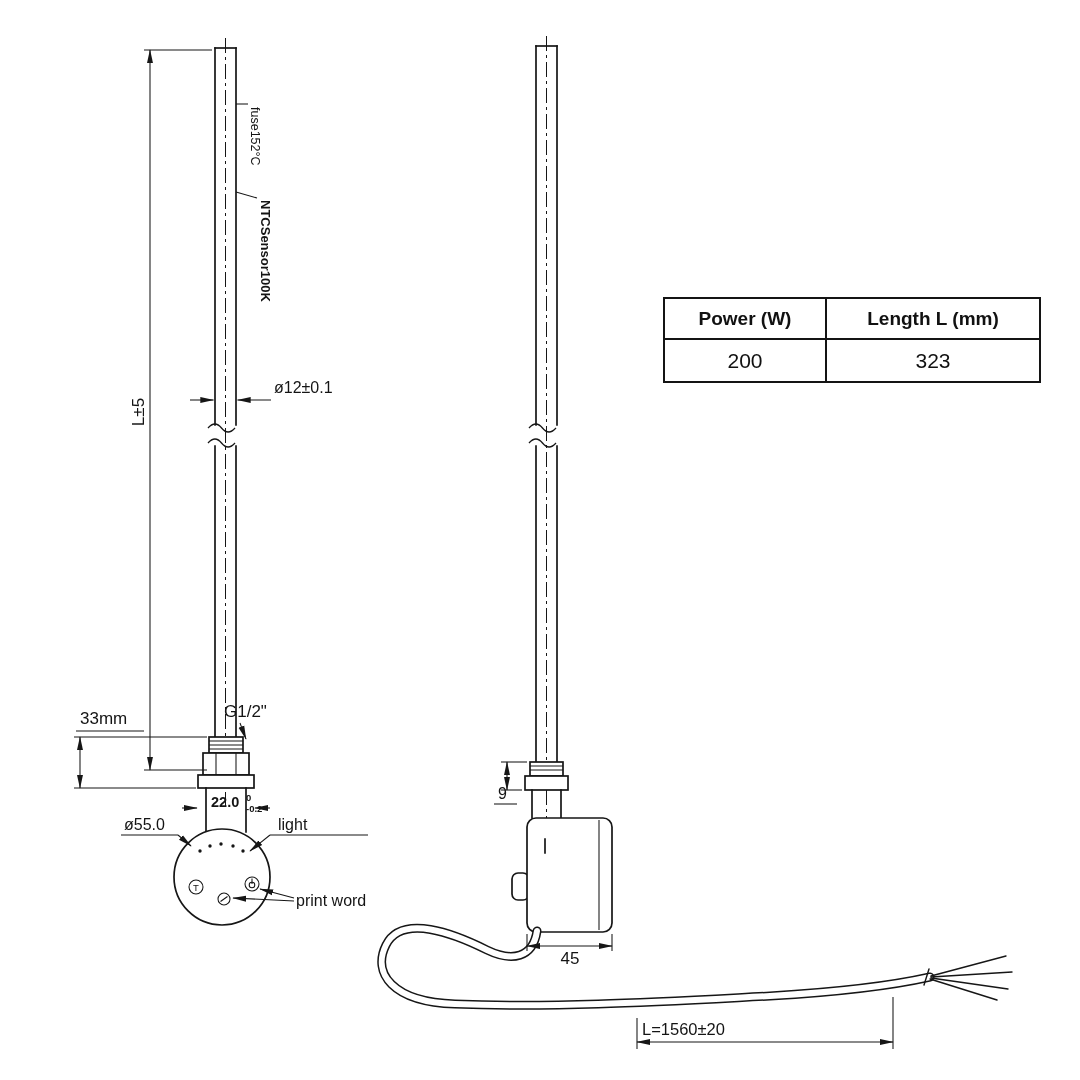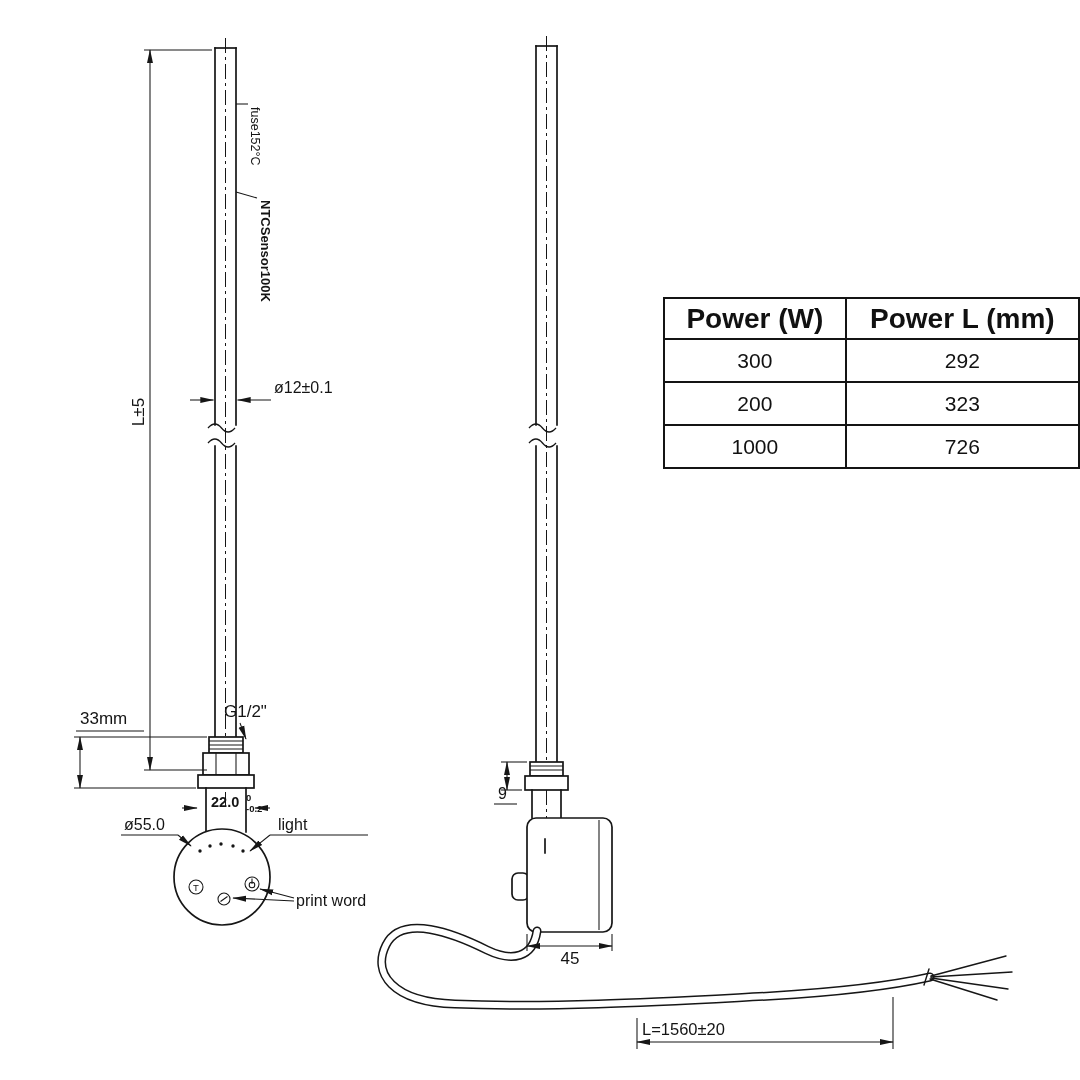--- a/index.html
+++ b/index.html
@@ -12,21 +12,21 @@
   .b{stroke:#161616;stroke-width:1.3;fill:none}
   .t{stroke:#161616;stroke-width:1.05;fill:none}
   .cl{stroke:#161616;stroke-width:1;fill:none;stroke-dasharray:15 4 3 4}
   .cableO{stroke:#161616;stroke-width:9;fill:none;stroke-linecap:round}
   .cableI{stroke:#ffffff;stroke-width:6;fill:none;stroke-linecap:round}
   .fw{stroke:#161616;stroke-width:1.4;fill:none;stroke-linecap:round}
   .dot{fill:#161616;stroke:none}
   .tblwrap{position:absolute;left:663px;top:297px;}
   table{border-collapse:collapse;color:#111;background:#fff;}
   th,td{border:2px solid #141414;text-align:center;vertical-align:middle;}
-  th{height:39px;font-size:28px;font-weight:bold;padding:0 20px;}
+  th{height:39px;font-size:19px;font-weight:bold;padding:0 10px;}
   td{height:39px;font-size:21px;font-weight:normal;}
   .c1{width:140px}
   .c2{width:192px}
 </style>
 </head>
 <body>
 
 <svg width="1080" height="1080" viewBox="0 0 1080 1080">
   <defs>
     <marker id="arw" viewBox="0 0 14 10" refX="13.2" refY="5" markerWidth="14" markerHeight="10" orient="auto-start-reverse" markerUnits="userSpaceOnUse">
@@ -176,31 +176,23 @@
     <line class="t" x1="637" y1="1042" x2="893" y2="1042" marker-start="url(#arw)" marker-end="url(#arw)"></line>
     <text x="642" y="1035" font-size="16.5">L=1560±20</text>
   </g>
 </svg>
 
 <div class="tblwrap">
   <table>
     <thead>
       <tr>
         <th class="c1">Power (W)</th>
-        <th class="c2">Power L (mm)</th>
+        <th class="c2">Length L (mm)</th>
       </tr>
     </thead>
     <tbody>
       <tr>
-        <td>300</td>
-        <td>292</td>
-      </tr>
-      <tr>
         <td>200</td>
         <td>323</td>
-      </tr>
-      <tr>
-        <td>1000</td>
-        <td>726</td>
       </tr>
     </tbody>
   </table>
 </div>
 
 </body></html>

